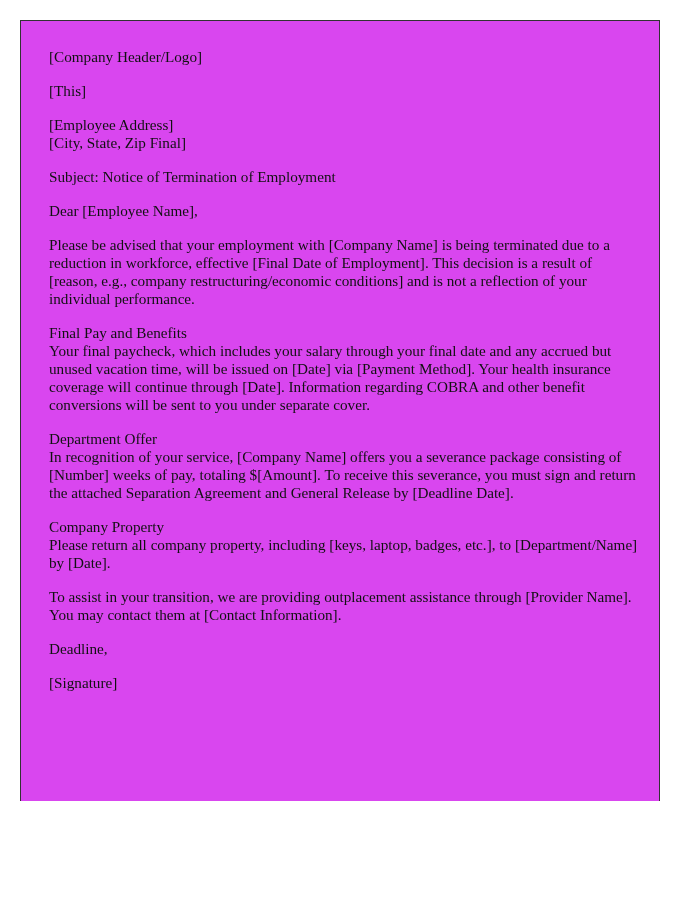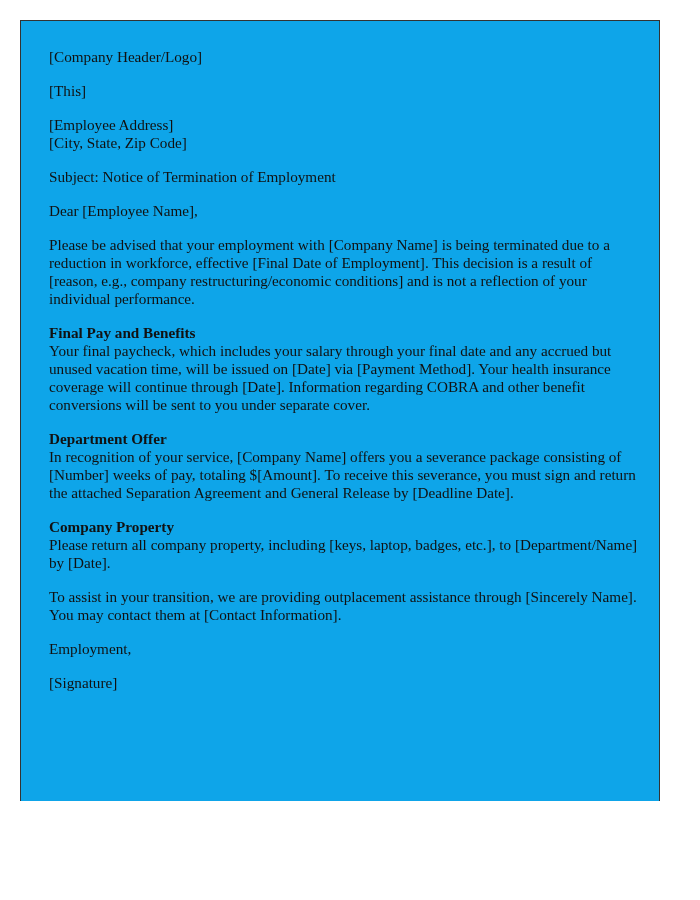--- a/index.html
+++ b/index.html
@@ -19,59 +19,59 @@
       position: absolute;
       left: 20px;
       top: 20px;
       width: 640px;
       height: 781px;
       border-left: 1px solid #333333;
       border-right: 1px solid #333333;
       border-top: 1px solid #333333;
       box-sizing: border-box;
       overflow: hidden;
-      background: #0ea5e9;
+      background: #d946ef;
     }
     .content {
       position: absolute;
       left: 28px;
       top: 27px;
       width: 590px;
       font-size: 15.2px;
       line-height: 18px;
     }
     .block {
       margin: 0 0 16px 0;
     }
     .line {
       display: block;
     }
     .section-title {
       display: block;
-      font-weight: bold;
+      font-weight: normal;
       margin-top: 15px;
     }
   </style>
 </head>
 <body>
 
 <div class="page">
   <div class="content">
 
     <div class="block">
       <span class="line">[Company Header/Logo]</span>
     </div>
 
     <div class="block">
       <span class="line">[This]</span>
     </div>
 
     <div class="block">
       <span class="line">[Employee Address]</span>
-      <span class="line">[City, State, Zip Code]</span>
+      <span class="line">[City, State, Zip Final]</span>
     </div>
 
     <div class="block">
       <span class="line">Subject: Notice of Termination of Employment</span>
     </div>
 
     <div class="block">
       <span class="line">Dear [Employee Name],</span>
     </div>
 
@@ -88,26 +88,26 @@
       <span class="section-title">Department Offer</span>
       <span>In recognition of your service, [Company Name] offers you a severance package consisting of [Number] weeks of pay, totaling $[Amount]. To receive this severance, you must sign and return the attached Separation Agreement and General Release by [Deadline Date].</span>
     </div>
 
     <div class="block">
       <span class="section-title">Company Property</span>
       <span>Please return all company property, including [keys, laptop, badges, etc.], to [Department/Name] by [Date].</span>
     </div>
 
     <div class="block">
-      <span>To assist in your transition, we are providing outplacement assistance through [Sincerely Name]. You may contact them at [Contact Information].</span>
+      <span>To assist in your transition, we are providing outplacement assistance through [Provider Name]. You may contact them at [Contact Information].</span>
     </div>
 
 
     <div class="block">
-      <span class="line">Employment,</span>
+      <span class="line">Deadline,</span>
     </div>
 
     <div class="block">
       <span class="line">[Signature]</span>
     </div>
 
   </div>
 </div>
 
 </body></html>

